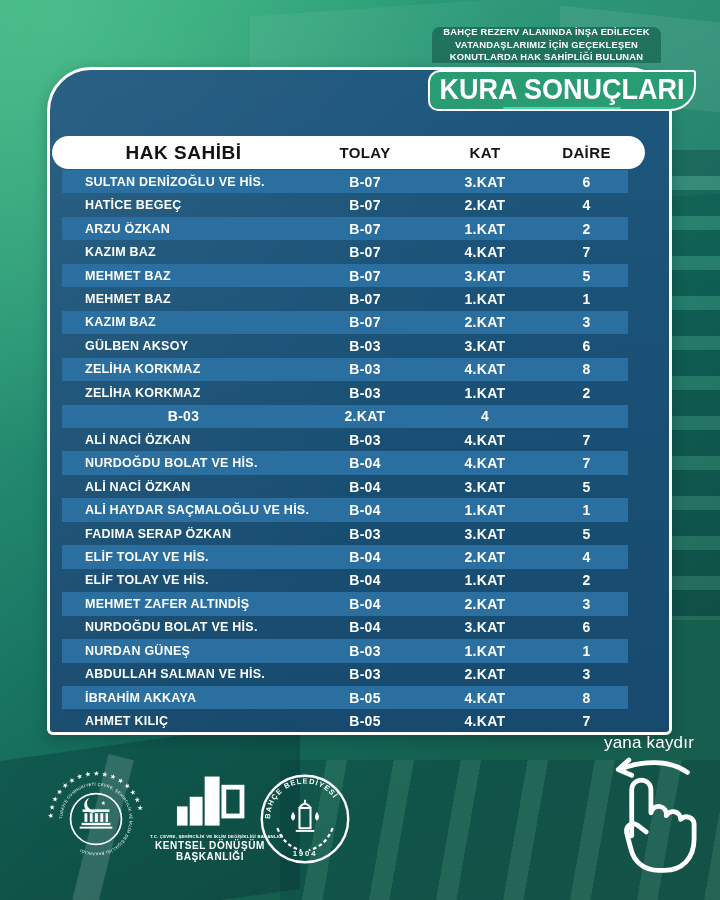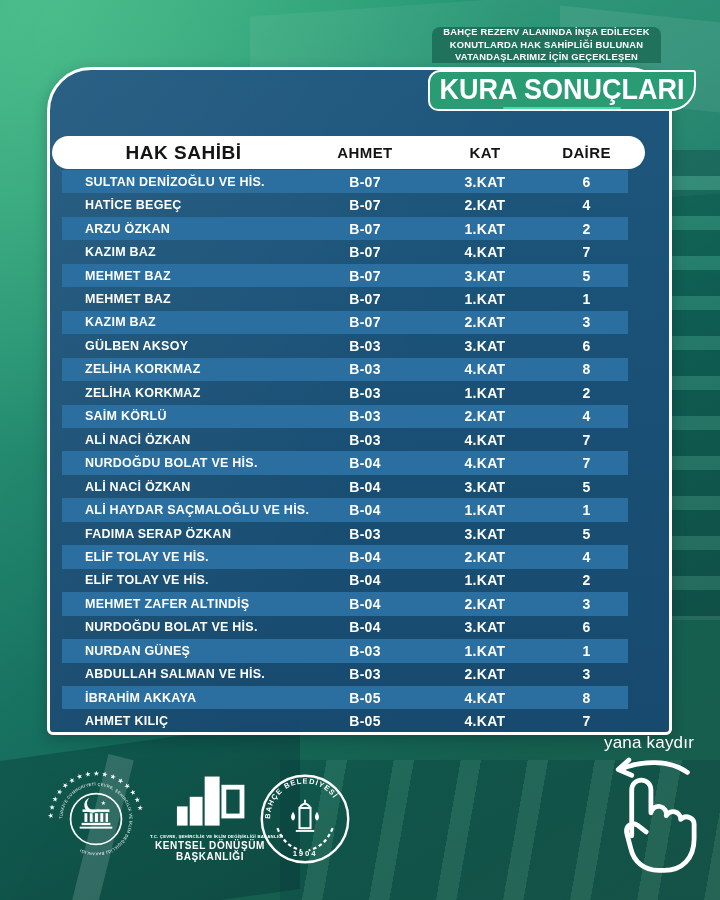--- a/index.html
+++ b/index.html
@@ -100,21 +100,21 @@
   <div class="bg-shape bgs4"></div>
   <div class="bg-shape bgs5"></div>
   <div class="bg-shape bgs6"></div>
   <div class="bg-shape bgs7"></div>
 
   <div class="panel">
     <div class="panel-sheen"></div>
 
     <div class="pill">
       <span class="ph main">HAK SAHİBİ</span>
-      <span class="ph sub">AHMET</span>
+      <span class="ph sub">TOLAY</span>
       <span class="ph sub">KAT</span>
       <span class="ph sub">DAİRE</span>
     </div>
 
     <div class="rows" id="rows-container">
         <div class="row band">
     <span class="name">SULTAN DENİZOĞLU VE HİS.</span>
     <span class="c">B-07</span>
     <span class="c">3.KAT</span>
     <span class="c">6</span>
@@ -167,21 +167,20 @@
     <span class="c">4.KAT</span>
     <span class="c">8</span>
   </div>
         <div class="row">
     <span class="name">ZELİHA KORKMAZ</span>
     <span class="c">B-03</span>
     <span class="c">1.KAT</span>
     <span class="c">2</span>
   </div>
         <div class="row band">
-    <span class="name">SAİM KÖRLÜ</span>
     <span class="c">B-03</span>
     <span class="c">2.KAT</span>
     <span class="c">4</span>
   </div>
         <div class="row">
     <span class="name">ALİ NACİ ÖZKAN</span>
     <span class="c">B-03</span>
     <span class="c">4.KAT</span>
     <span class="c">7</span>
   </div>
@@ -255,22 +254,22 @@
     <span class="name">AHMET KILIÇ</span>
     <span class="c">B-05</span>
     <span class="c">4.KAT</span>
     <span class="c">7</span>
   </div>
       </div>
   </div>
 
   <div class="intro-box" id="intro-box">
       <div class="intro-line"><span>BAHÇE REZERV ALANINDA İNŞA EDİLECEK</span></div>
+      <div class="intro-line"><span class="b">VATANDAŞLARIMIZ İÇİN GEÇEKLEŞEN</span></div>
       <div class="intro-line"><span>KONUTLARDA </span><span class="b">HAK SAHİPLİĞİ BULUNAN</span></div>
-      <div class="intro-line"><span class="b">VATANDAŞLARIMIZ İÇİN GEÇEKLEŞEN</span></div>
     </div>
   <div class="kura-box">
     <div class="kura-title">KURA SONUÇLARI</div>
     <div class="kura-underline"></div>
   </div>
 
   <div class="logo ministry-logo">
     <svg viewBox="0 0 100 100" width="96" height="96">
       <defs>
         <path id="starRing" d="M50,50 m-45,0 a45,45 0 1,1 90,0 a45,45 0 1,1 -90,0" fill="none"></path>

